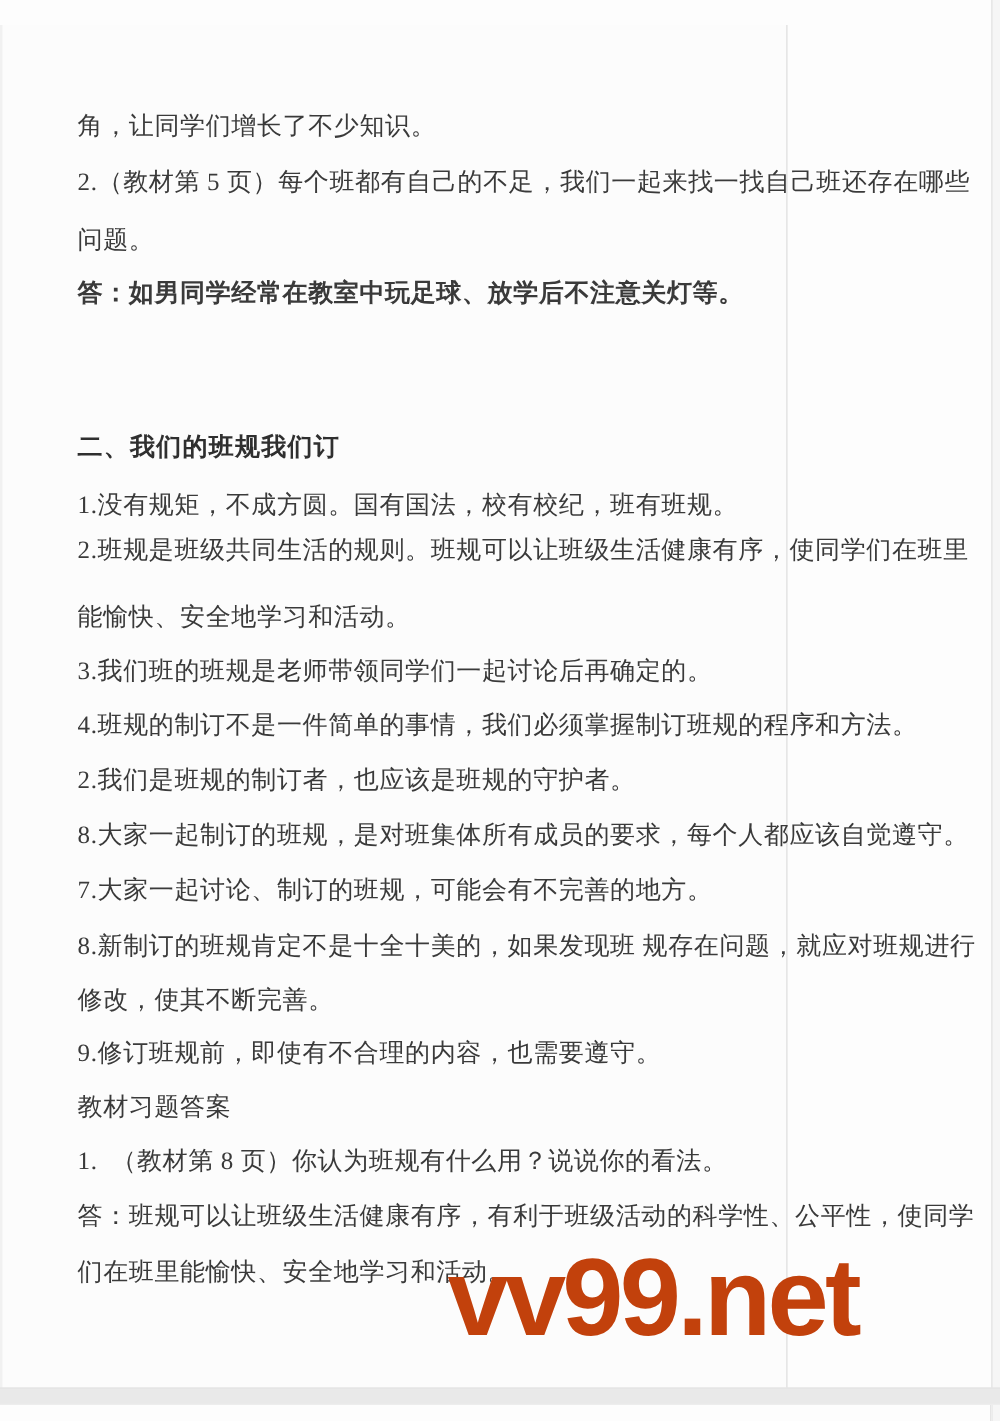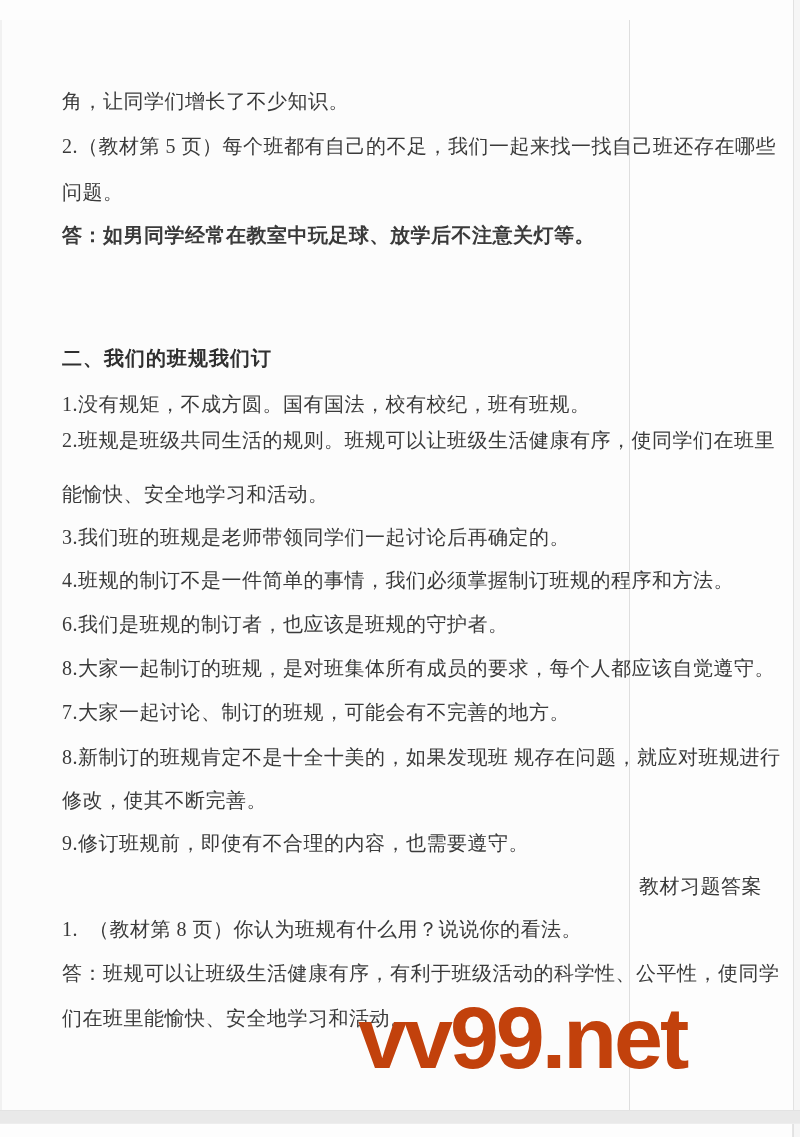--- a/index.html
+++ b/index.html
@@ -100,27 +100,27 @@
         <div class="line" style="top: 68px;">角，让同学们增长了不少知识。</div>
         <div class="line" style="top: 113px;">2.（教材第 5 页）每个班都有自己的不足，我们一起来找一找自己班还存在哪些</div>
         <div class="line" style="top: 159px;">问题。</div>
         <div class="line" style="top: 202px; font-weight: bold;">答：如男同学经常在教室中玩足球、放学后不注意关灯等。</div>
         <div class="line heading" style="top: 325px; font-family: Liberation Serif, serif;">二、我们的班规我们订</div>
         <div class="line" style="top: 371px;">1.没有规矩，不成方圆。国有国法，校有校纪，班有班规。</div>
         <div class="line" style="top: 407px;">2.班规是班级共同生活的规则。班规可以让班级生活健康有序，使同学们在班里</div>
         <div class="line" style="top: 461px;">能愉快、安全地学习和活动。</div>
         <div class="line" style="top: 504px;">3.我们班的班规是老师带领同学们一起讨论后再确定的。</div>
         <div class="line" style="top: 547px;">4.班规的制订不是一件简单的事情，我们必须掌握制订班规的程序和方法。</div>
-        <div class="line" style="top: 591px;">6.我们是班规的制订者，也应该是班规的守护者。</div>
+        <div class="line" style="top: 591px;">2.我们是班规的制订者，也应该是班规的守护者。</div>
         <div class="line" style="top: 635px;">8.大家一起制订的班规，是对班集体所有成员的要求，每个人都应该自觉遵守。</div>
         <div class="line" style="top: 679px;">7.大家一起讨论、制订的班规，可能会有不完善的地方。</div>
         <div class="line" style="top: 724px;">8.新制订的班规肯定不是十全十美的，如果发现班 规存在问题，就应对班规进行</div>
         <div class="line" style="top: 767px;">修改，使其不断完善。</div>
         <div class="line" style="top: 810px;">9.修订班规前，即使有不合理的内容，也需要遵守。</div>
-        <div class="line" style="top: 853px; text-align: right;">教材习题答案</div>
+        <div class="line" style="top: 853px;">教材习题答案</div>
         <div class="line" style="top: 896px;">1.  （教材第 8 页）你认为班规有什么用？说说你的看法。</div>
         <div class="line" style="top: 940px;">答：班规可以让班级生活健康有序，有利于班级活动的科学性、公平性，使同学</div>
         <div class="line" style="top: 985px;">们在班里能愉快、安全地学习和活动。</div>
       </div>
     <div class="watermark">vv99.net</div>
   </div>
 
   <div class="right-gutter"></div>
 
   <div class="page-separator"></div>

